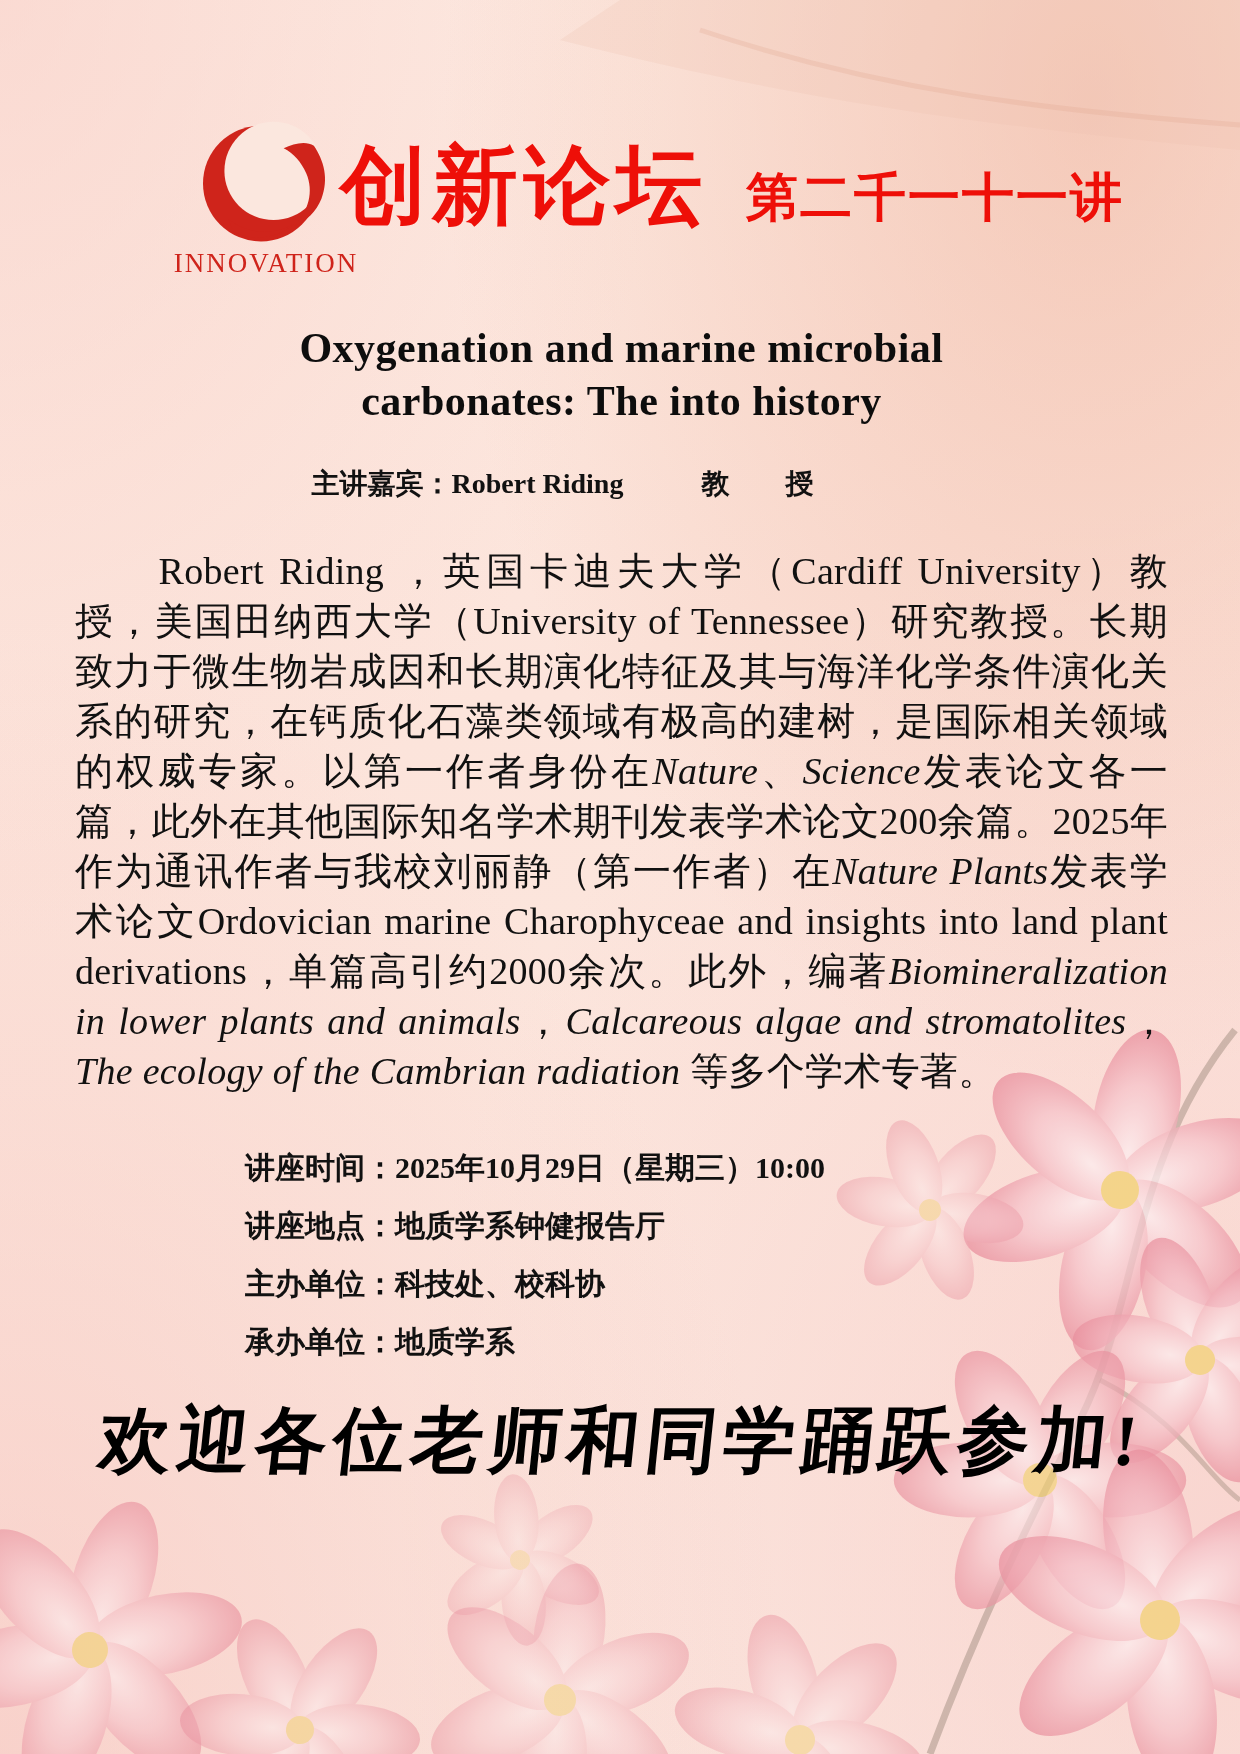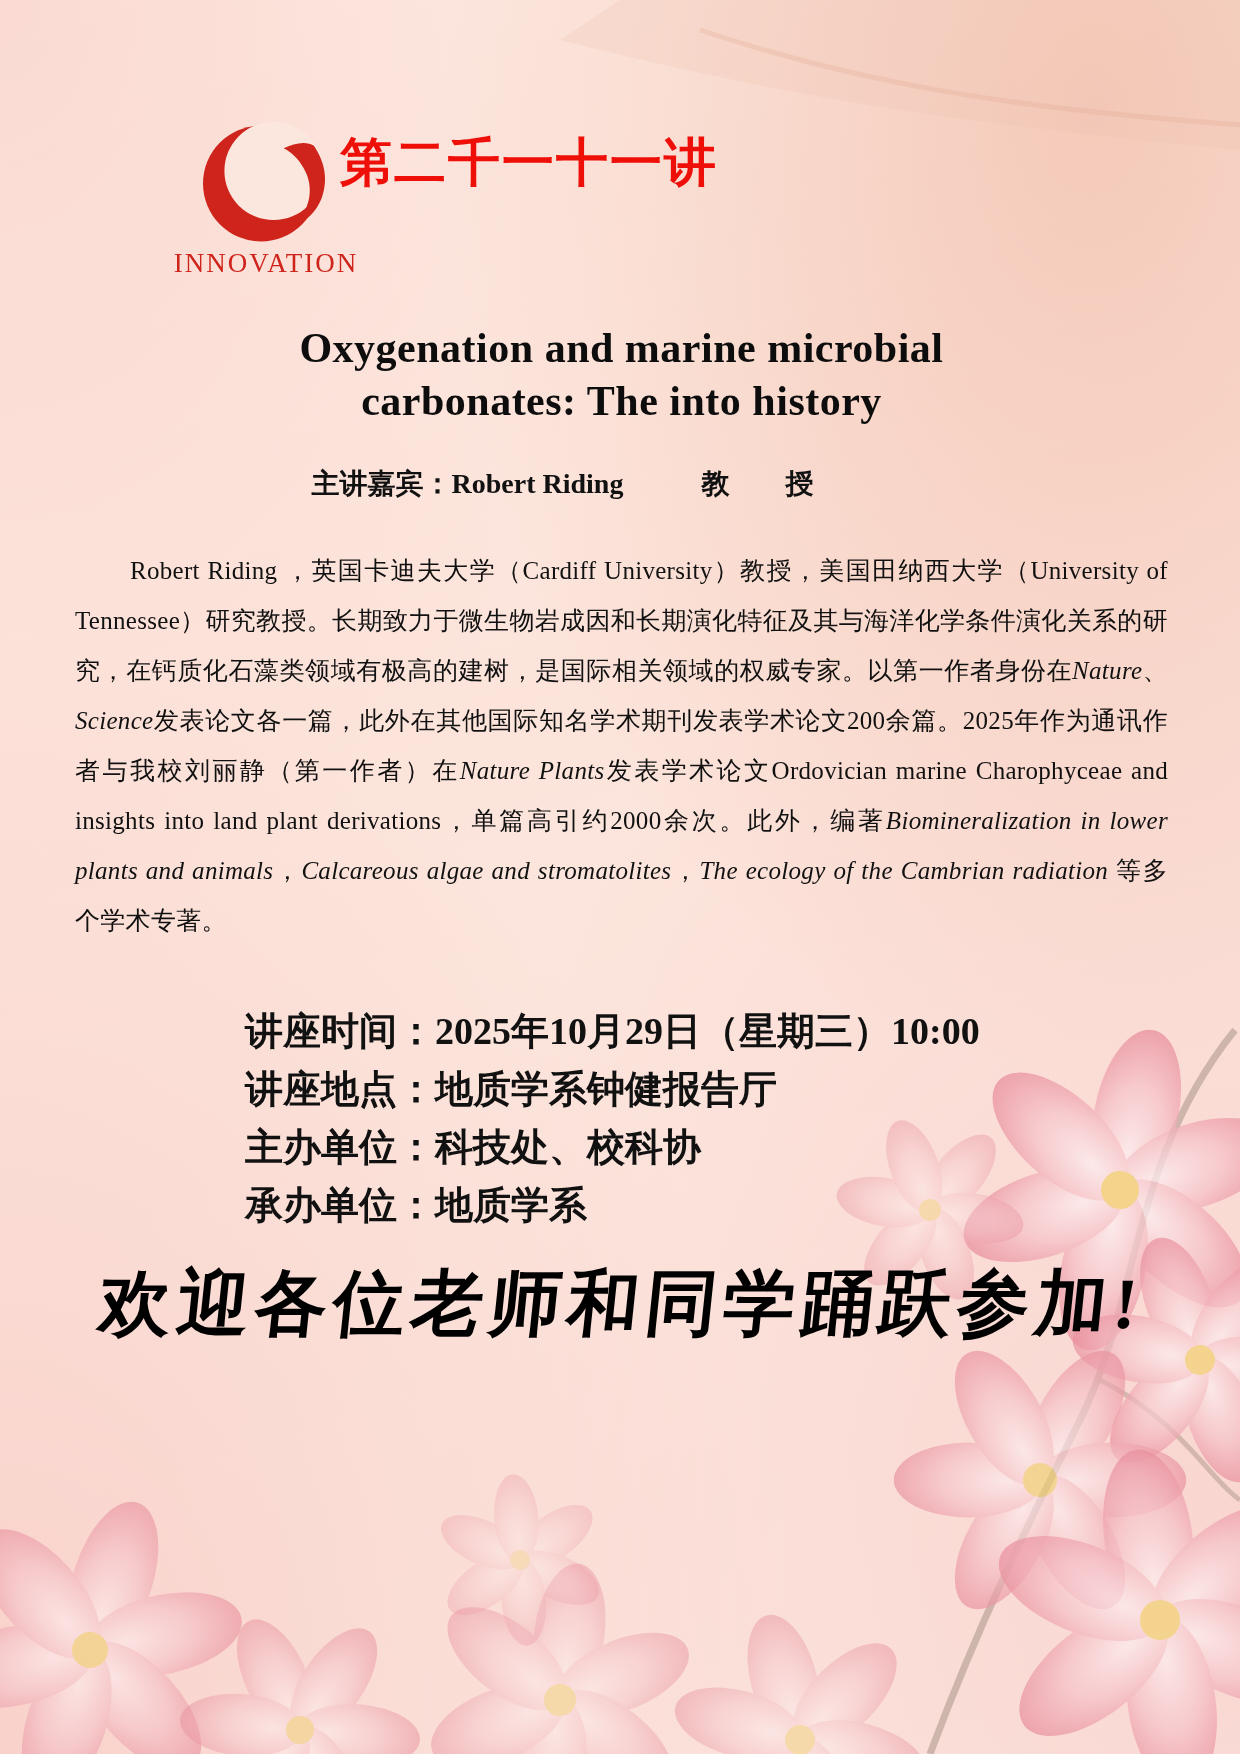--- a/index.html
+++ b/index.html
@@ -43,28 +43,28 @@
     margin:0 0 30px 0;text-align:center;
     font-size:42px;line-height:1.27;font-weight:700;color:#0d0d0d;
     letter-spacing:.5px;
   }
   .speakers{width:620px;margin:0 auto 38px auto;font-weight:700;}
   .speaker-row{display:flex;font-size:28px;line-height:49px;white-space:pre;}
   .sp-label{flex:0 0 auto;}
   .sp-name{flex:0 0 250px;font-weight:700;}
   .sp-title{flex:0 0 auto;}
   .bio{
-    margin:0 0 56px 0;
-    font-size:25px;line-height:50px;
+    margin:0 0 43px 0;
+    font-size:38px;line-height:50px;
     text-align:justify;text-indent:2.2em;
     letter-spacing:.3px;
   }
   .bio .italic{font-style:italic;}
   .details{margin:0 0 22px 170px;font-weight:700;}
-  .detail-row{font-size:38px;line-height:58px;white-space:pre;}
+  .detail-row{font-size:30px;line-height:58px;white-space:pre;}
   .welcome{
     text-align:center;
     font-size:72px;font-weight:900;color:#000;
     letter-spacing:6px;
     transform:skewX(-6deg);
     font-family:"Liberation Serif","DejaVu Serif",serif;
   }
 </style>
 </head>
 <body>
@@ -112,20 +112,21 @@
     <div class="logo">
       <svg viewBox="0 0 120 100" aria-hidden="true">
         <circle cx="56" cy="52" r="46" fill="#cf241b"></circle>
         <circle cx="66" cy="42" r="39" fill="#fbe7de"></circle>
         <path d="M98,22 C106,34 110,48 104,64 C100,74 92,82 82,86 C94,74 98,58 92,44 C88,35 82,28 74,24 C82,20 92,18 98,22 Z" fill="#cf241b"></path>
         <path d="M30,80 C44,92 66,94 82,84 C70,96 48,98 34,90 Z" fill="#cf241b"></path>
       </svg>
       <div class="logo-text">INNOVATION</div>
     </div>
     <div class="header-titles">
+      <span class="forum-title">创新论坛</span>
       <span class="lecture-no">第二千一十一讲</span>
     </div>
   </header>
 
   <main class="content">
 
     <h1 class="talk-title"><span>Oxygenation and marine microbial</span><br><span>carbonates: The into history</span></h1>
 
     <div class="speakers">
       <div class="speaker-row">

